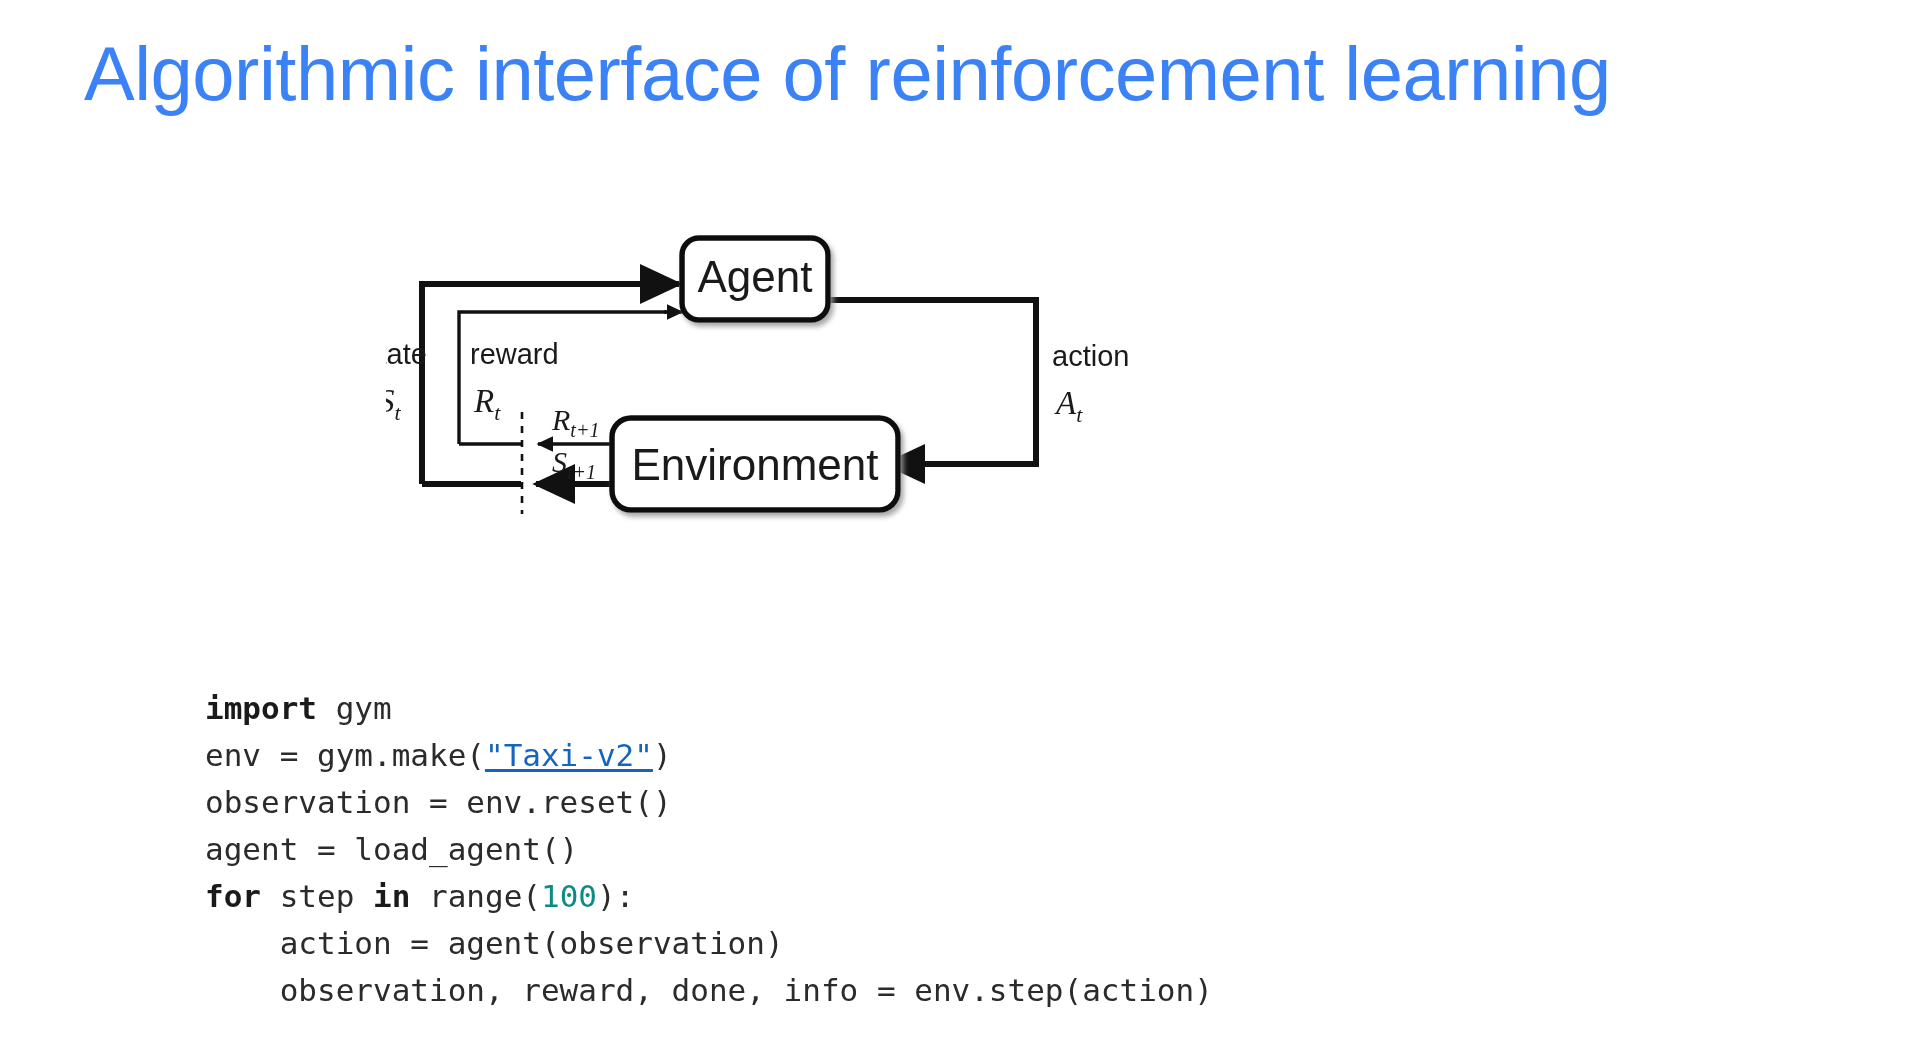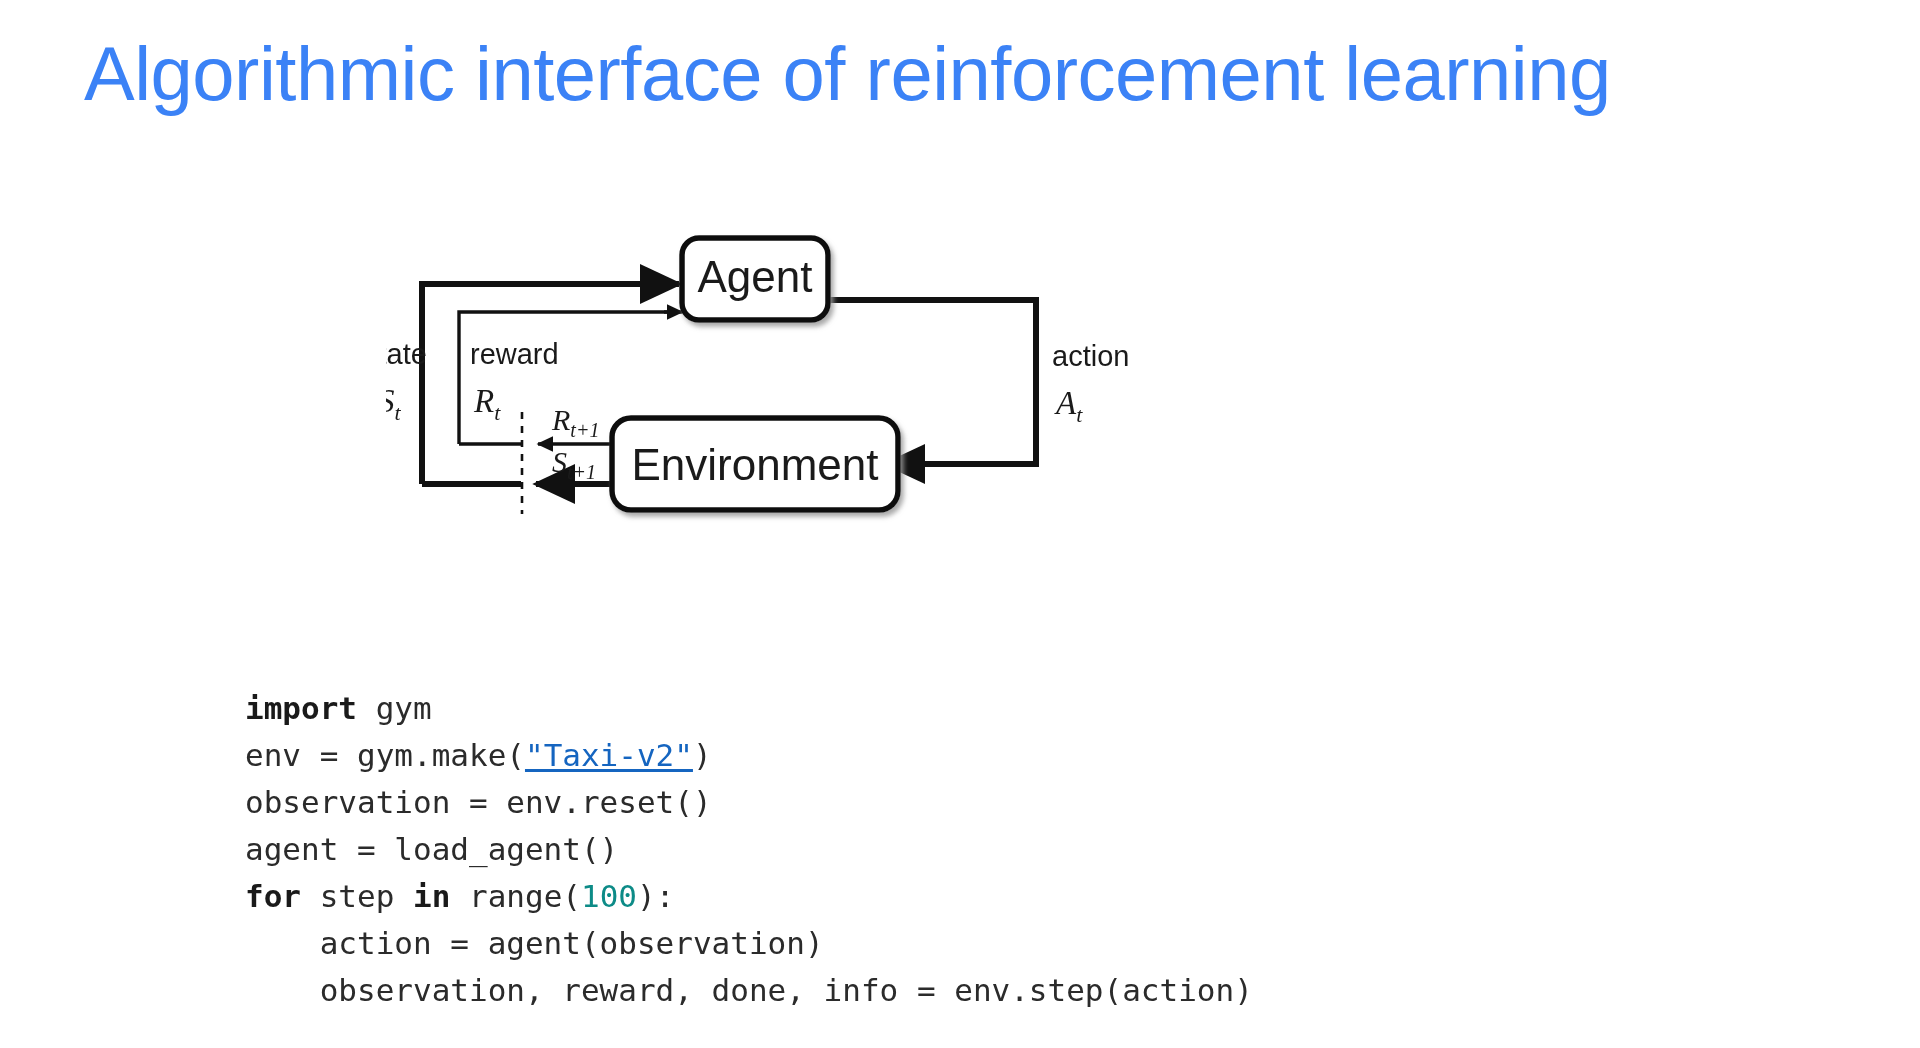--- a/index.html
+++ b/index.html
@@ -49,21 +49,20 @@
   #code-block {
     position: absolute;
     left: 205px;
     top: 685px;
     font-family: "DejaVu Sans Mono", "Liberation Mono", monospace;
     font-size: 31px;
     line-height: 47px;
     color: #2b2b2b;
     white-space: pre;
     letter-spacing: 0px;
-    margin-left: 40px;
   }
   .code-line { white-space: pre; }
   .kw  { font-weight: 700; color: #1a1a1a; }
   .num { color: #0d8b87; text-align: center; }
   .lnk {
     color: #1565c0;
     text-decoration: underline;
     text-underline-offset: 3px;
   }
 </style>

